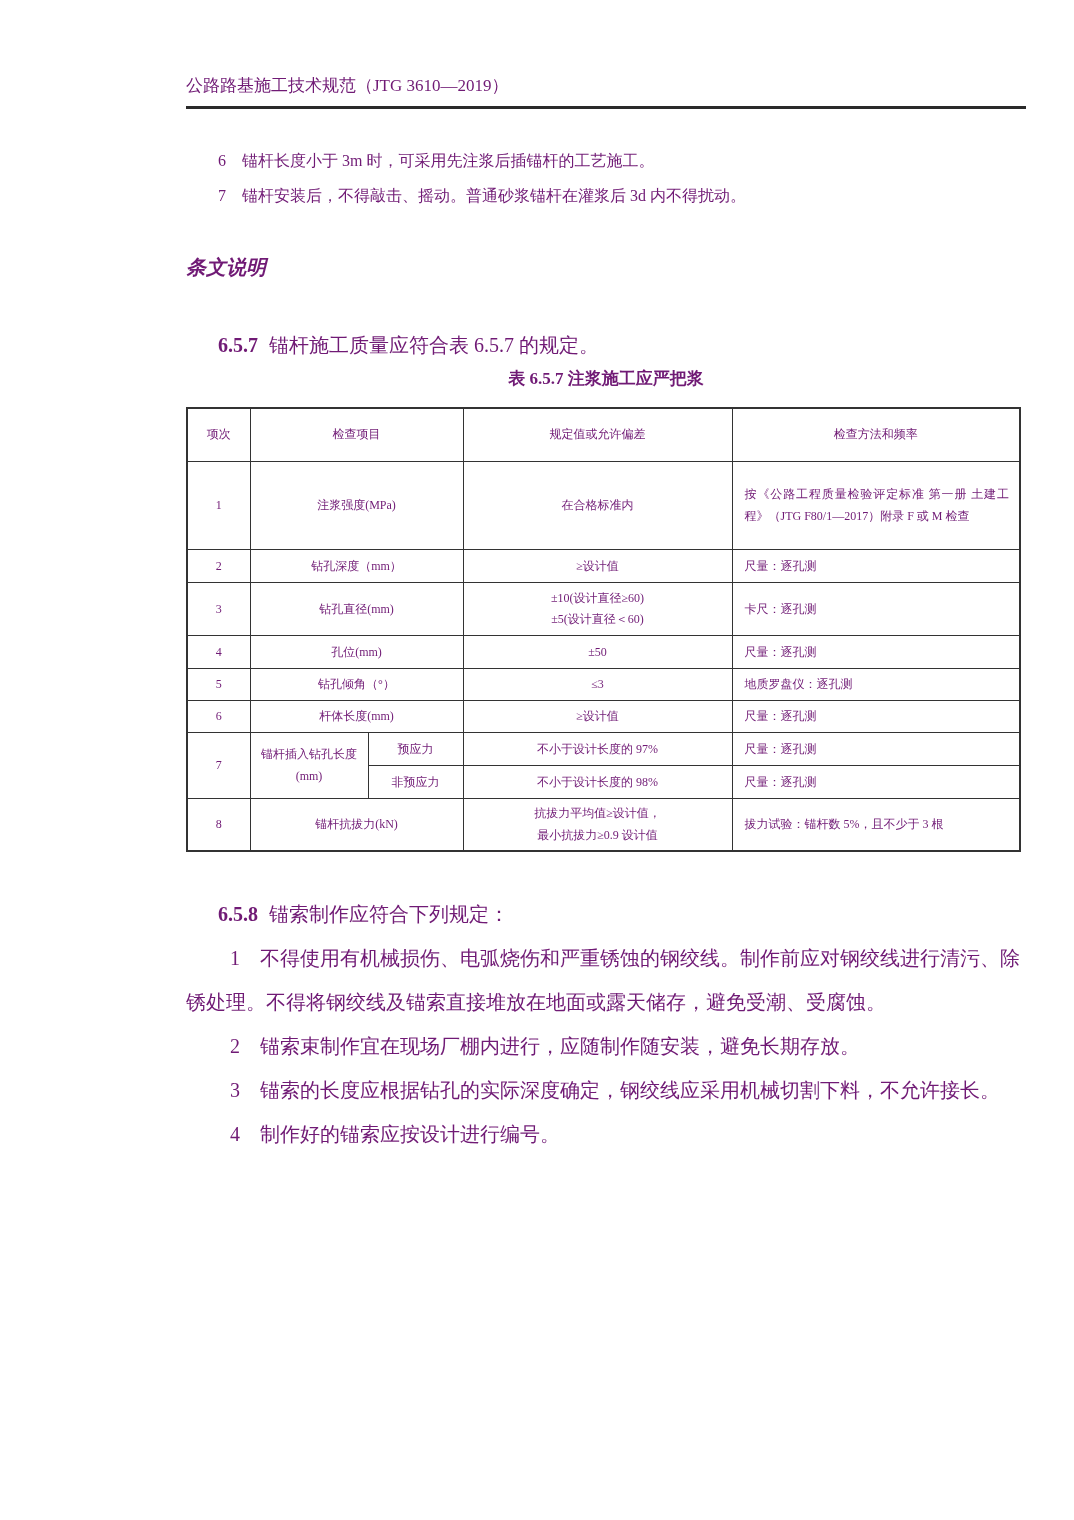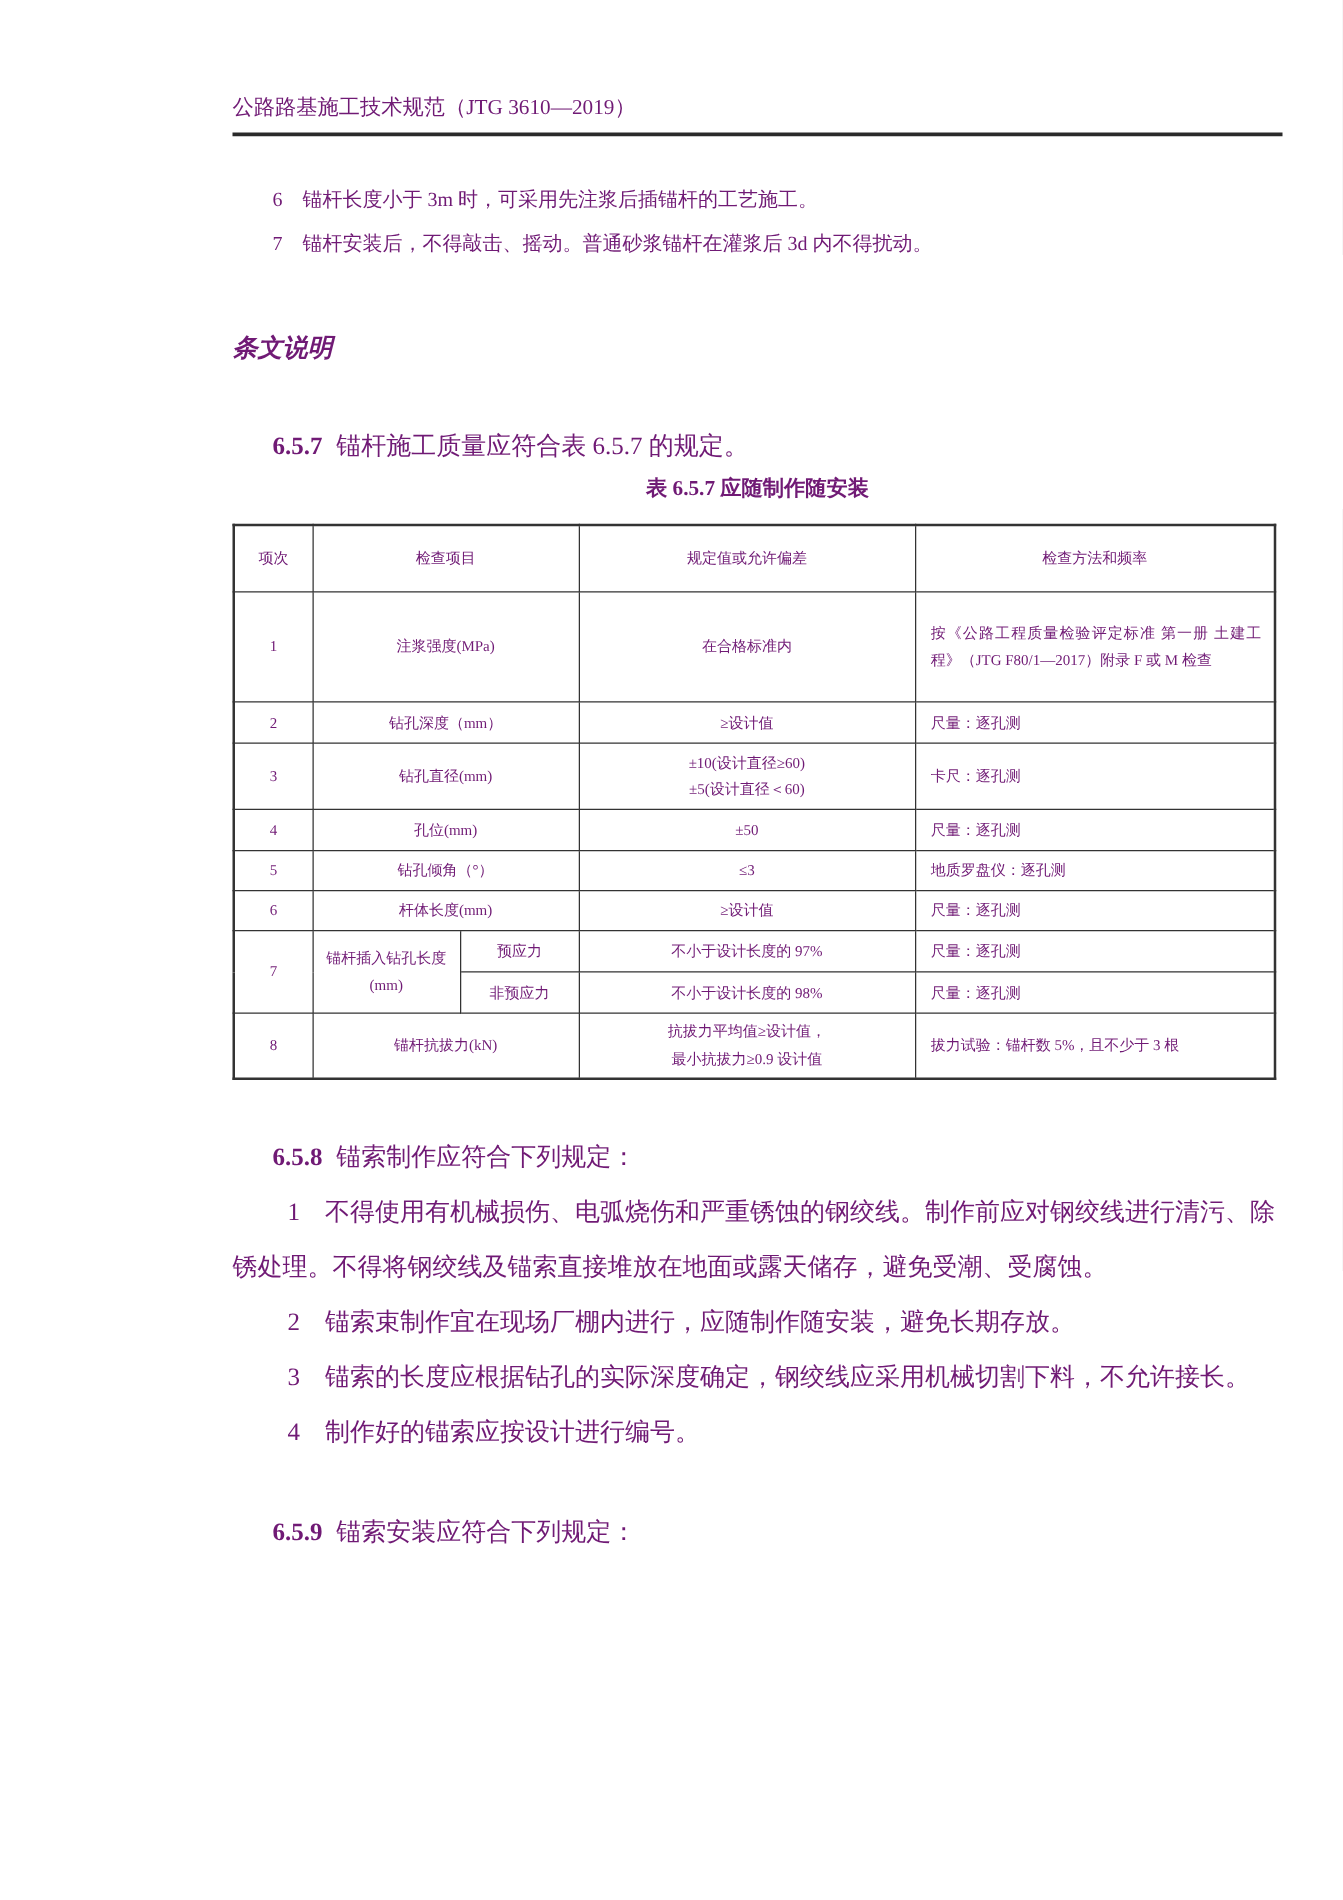--- a/index.html
+++ b/index.html
@@ -9,21 +9,21 @@
     font-family:"Liberation Serif","DejaVu Serif",serif;
     padding-left:36px;
   }
   .content{padding:74px 84px 0 150px;}
   
   .doc-header{font-size:17px;line-height:1.4;padding-bottom:8px;border-bottom:3px solid #2a2a2a;}
   
   .para{font-size:16px;line-height:2.2;margin:0;text-indent:2em;}
   .first-block{margin-top:34px;}
   .kaiti{font-style:italic;}
-  .notes-heading{font-size:20px;font-weight:bold;line-height:1.4;margin:52px 0 0 0;}
+  .notes-heading{font-size:20px;font-weight:bold;line-height:1.4;margin:40px 0 0 0;}
   .notes-para{font-size:20px;line-height:2.2;margin:0;text-indent:2.8em;text-align:justify;}
   .clause{font-size:20px;line-height:2.2;margin:0;text-indent:1.6em;}
   .clause .num{font-weight:bold;margin-right:0.55em;}
   .clause-657{margin-top:42px;}
   .clause-658{margin-top:40px;}
   .clause-659{margin-top:36px;}
   .sub-item{font-size:20px;line-height:2.2;margin:0;text-indent:2.2em;}
   
   .table-title{font-size:17px;font-weight:bold;text-align:center;line-height:1.4;margin:0;}
   .qtable{border-collapse:collapse;table-layout:fixed;width:833px;margin-top:16px;
@@ -48,21 +48,21 @@
       <span>公路路基施工技术规范（JTG 3610—2019）</span>
     </div>
 
     <p class="para first-block">6　锚杆长度小于 3m 时，可采用先注浆后插锚杆的工艺施工。</p>
     <p class="para">7　锚杆安装后，不得敲击、摇动。普通砂浆锚杆在灌浆后 3d 内不得扰动。</p>
 
     <h3 class="notes-heading kaiti">条文说明</h3>
 
     <p class="clause clause-657"><span class="num">6.5.7</span><span>锚杆施工质量应符合表 6.5.7 的规定。</span></p>
 
-    <p class="table-title">表 6.5.7 应随制作随安装</p>
+    <p class="table-title">表 6.5.7 注浆施工应严把浆</p>
 
     <table class="qtable">
       <colgroup>
         <col style="width:63px">
           <col style="width:118px">
           <col style="width:95px">
         <col style="width:269px">
           <col style="width:288px">
       </colgroup>
       <tbody>
@@ -135,17 +135,16 @@
       </tbody>
     </table>
 
     <p class="clause clause-658"><span class="num">6.5.8</span><span>锚索制作应符合下列规定：</span></p>
 
     <p class="sub-item justify">1　不得使用有机械损伤、电弧烧伤和严重锈蚀的钢绞线。制作前应对钢绞线进行清污、除锈处理。不得将钢绞线及锚索直接堆放在地面或露天储存，避免受潮、受腐蚀。</p>
     <p class="sub-item">2　锚索束制作宜在现场厂棚内进行，应随制作随安装，避免长期存放。</p>
     <p class="sub-item justify">3　锚索的长度应根据钻孔的实际深度确定，钢绞线应采用机械切割下料，不允许接长。</p>
     <p class="sub-item">4　制作好的锚索应按设计进行编号。</p>
 
-    <p class="clause clause-659"><span class="num">6.5.9</span><span>锚索安装应符合下列规定：</span></p>
 
   </div>
 
 </div>
 
 </body></html>

